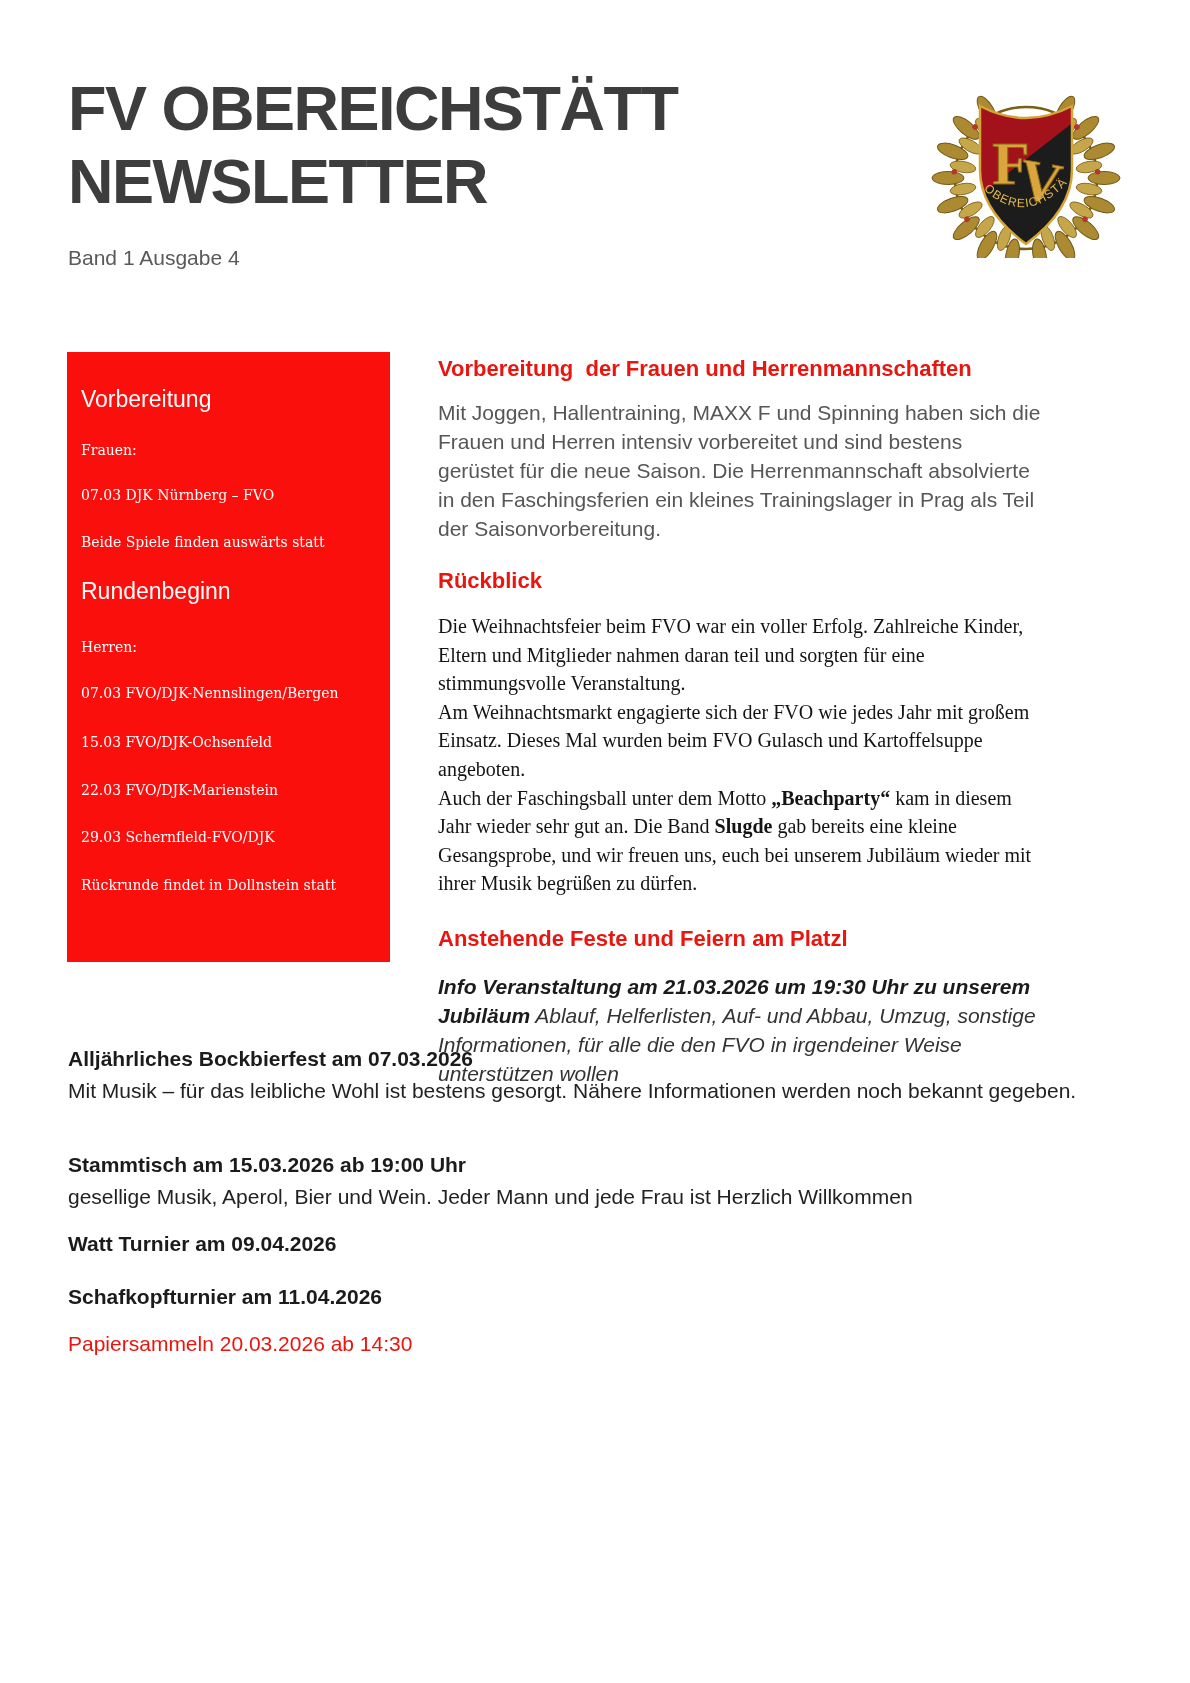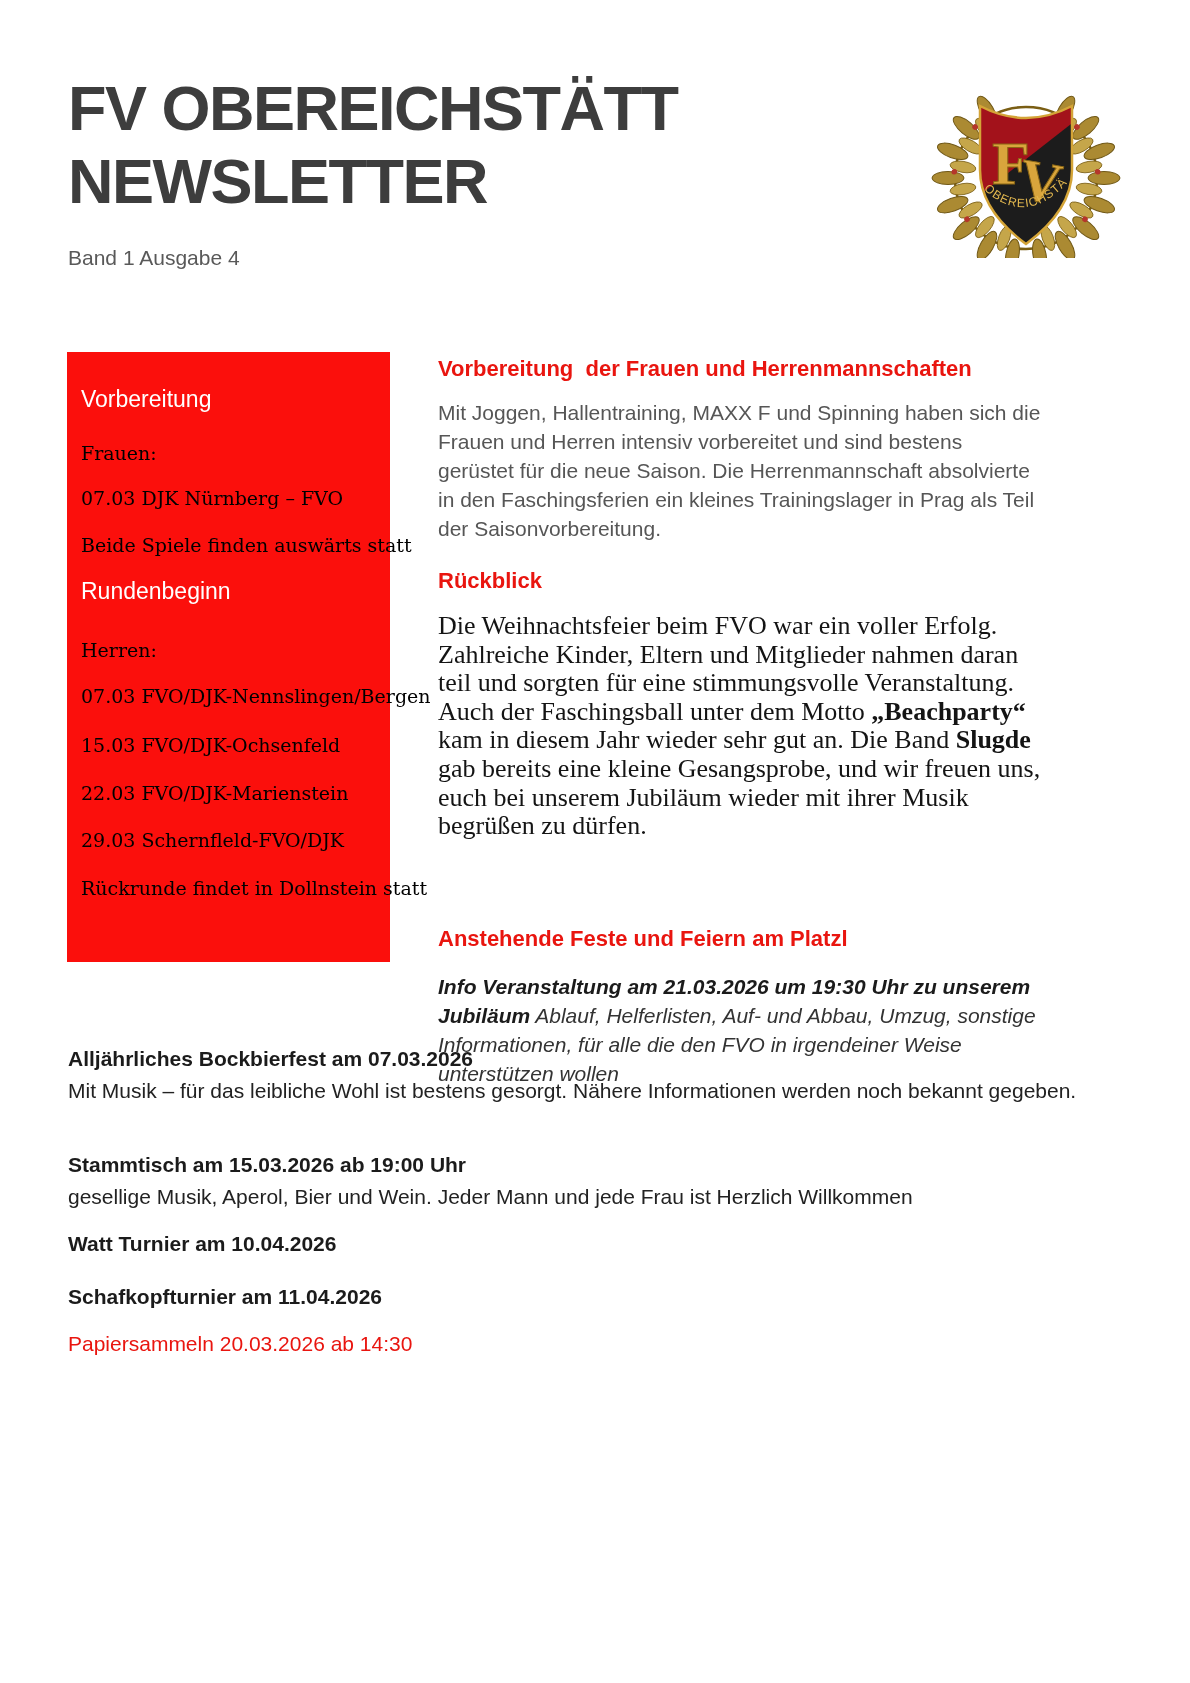--- a/index.html
+++ b/index.html
@@ -9,34 +9,34 @@
   
   .title{position:absolute;left:68px;top:72px;width:840px;
          font-size:63px;line-height:73px;font-weight:bold;color:#3d3d3d;letter-spacing:-1.5px;}
   .subtitle{position:absolute;left:68px;top:246px;font-size:21px;color:#595959;}
   .logo{position:absolute;left:926px;top:78px;width:200px;height:180px;}
 
   
   .redbox{position:absolute;left:67px;top:352px;width:323px;height:610px;background:#fb0f0c;}
   .rb-item{position:absolute;left:14px;white-space:nowrap;}
   .rb-h{font-size:23px;color:#ffffff;}
-  .rb-t{font-family:"DejaVu Serif",serif;font-size:19px;color:#000000;}
+  .rb-t{font-family:"DejaVu Serif",serif;font-size:14px;color:#ffffff;}
   .rb1{top:34px}.rb2{top:90px}.rb3{top:135px}.rb4{top:182px}.rb5{top:226px}
   .rb6{top:287px}.rb7{top:333px}.rb8{top:382px}.rb9{top:430px}.rb10{top:477px}.rb11{top:525px}
 
   
   .maincol{position:absolute;left:438px;top:0;width:604px;}
   .h-red{position:absolute;left:0;font-size:22px;font-weight:bold;color:#e9150f;
          white-space:pre-wrap;margin:0;}
   .h-sec1{top:356px}
   .p-sans{position:absolute;left:0;width:604px;font-size:21px;line-height:29px;color:#565656;margin:0;}
   .p-sec1{top:398px}
   .h-sec2{top:568px}
   .serifblock{position:absolute;left:0;top:612px;width:604px;
-              font-family:"Liberation Serif",serif;font-size:26px;line-height:28.6px;color:#141414;}
+              font-family:"Liberation Serif",serif;font-size:20px;line-height:28.6px;color:#141414;}
   .serifblock p{margin:0;}
   .h-sec3{top:926px}
   .p-sec3{position:absolute;left:0;top:972px;width:604px;font-size:21px;line-height:29px;
           color:#333333;margin:0;font-style:italic;}
   .p-sec3 b{color:#1b1b1b;}
 
   
   .events{position:absolute;left:68px;top:0;width:1078px;}
   .ev-title{position:absolute;left:0;font-size:21px;font-weight:bold;color:#1b1b1b;margin:0;}
   .ev-desc{position:absolute;left:0;width:1078px;font-size:21px;line-height:29px;color:#222222;margin:0;}
@@ -146,33 +146,34 @@
     <div class="rb-item rb-t rb11">Rückrunde findet in Dollnstein statt</div>
   </aside>
 
   <section class="maincol">
     <h2 class="h-red h-sec1">Vorbereitung  der Frauen und Herrenmannschaften</h2>
     <p class="p-sans p-sec1">Mit Joggen, Hallentraining, MAXX F und Spinning haben sich die Frauen und Herren intensiv vorbereitet und sind bestens gerüstet für die neue Saison. Die Herrenmannschaft absolvierte in den Faschingsferien ein kleines Trainingslager in Prag als Teil der Saisonvorbereitung.</p>
 
     <h2 class="h-red h-sec2">Rückblick</h2>
     <div class="serifblock">
       <p>Die Weihnachtsfeier beim FVO war ein voller Erfolg. Zahlreiche Kinder, Eltern und Mitglieder nahmen daran teil und sorgten für eine stimmungsvolle Veranstaltung.</p>
+      <p>Am Weihnachtsmarkt engagierte sich der FVO wie jedes Jahr mit großem Einsatz. Dieses Mal wurden beim FVO Gulasch und Kartoffelsuppe angeboten.</p>
       <p><span>Auch der Faschingsball unter dem Motto </span><b>„Beachparty“</b><span> kam in diesem Jahr wieder sehr gut an. Die Band </span><b>Slugde</b><span> gab bereits eine kleine Gesangsprobe, und wir freuen uns, euch bei unserem Jubiläum wieder mit ihrer Musik begrüßen zu dürfen.</span></p>
     </div>
 
     <h2 class="h-red h-sec3">Anstehende Feste und Feiern am Platzl</h2>
     <p class="p-sec3"><b>Info Veranstaltung am 21.03.2026 um 19:30 Uhr zu unserem Jubiläum</b><span> Ablauf, Helferlisten, Auf- und Abbau, Umzug, sonstige Informationen, für alle die den FVO in irgendeiner Weise unterstützen wollen</span></p>
   </section>
 
   <section class="events">
     <h3 class="ev-title ev1t">Alljährliches Bockbierfest am 07.03.2026</h3>
     <p class="ev-desc ev1d">Mit Musik – für das leibliche Wohl ist bestens gesorgt. Nähere Informationen werden noch bekannt gegeben.</p>
     <h3 class="ev-title ev2t">Stammtisch am 15.03.2026 ab 19:00 Uhr</h3>
     <p class="ev-desc ev2d">gesellige Musik, Aperol, Bier und Wein. Jeder Mann und jede Frau ist Herzlich Willkommen</p>
-    <h3 class="ev-title ev3t">Watt Turnier am 10.04.2026</h3>
+    <h3 class="ev-title ev3t">Watt Turnier am 09.04.2026</h3>
     <h3 class="ev-title ev4t">Schafkopfturnier am 11.04.2026</h3>
   </section>
   <p class="notice">Papiersammeln 20.03.2026 ab 14:30</p>
 
   <div class="hr1"></div>
   <div class="ft-line ft2">40 Jahre FV Obereichstätt</div>
   <div class="hr2"></div>
   <div class="hrbottom"></div>
 
 </div>

